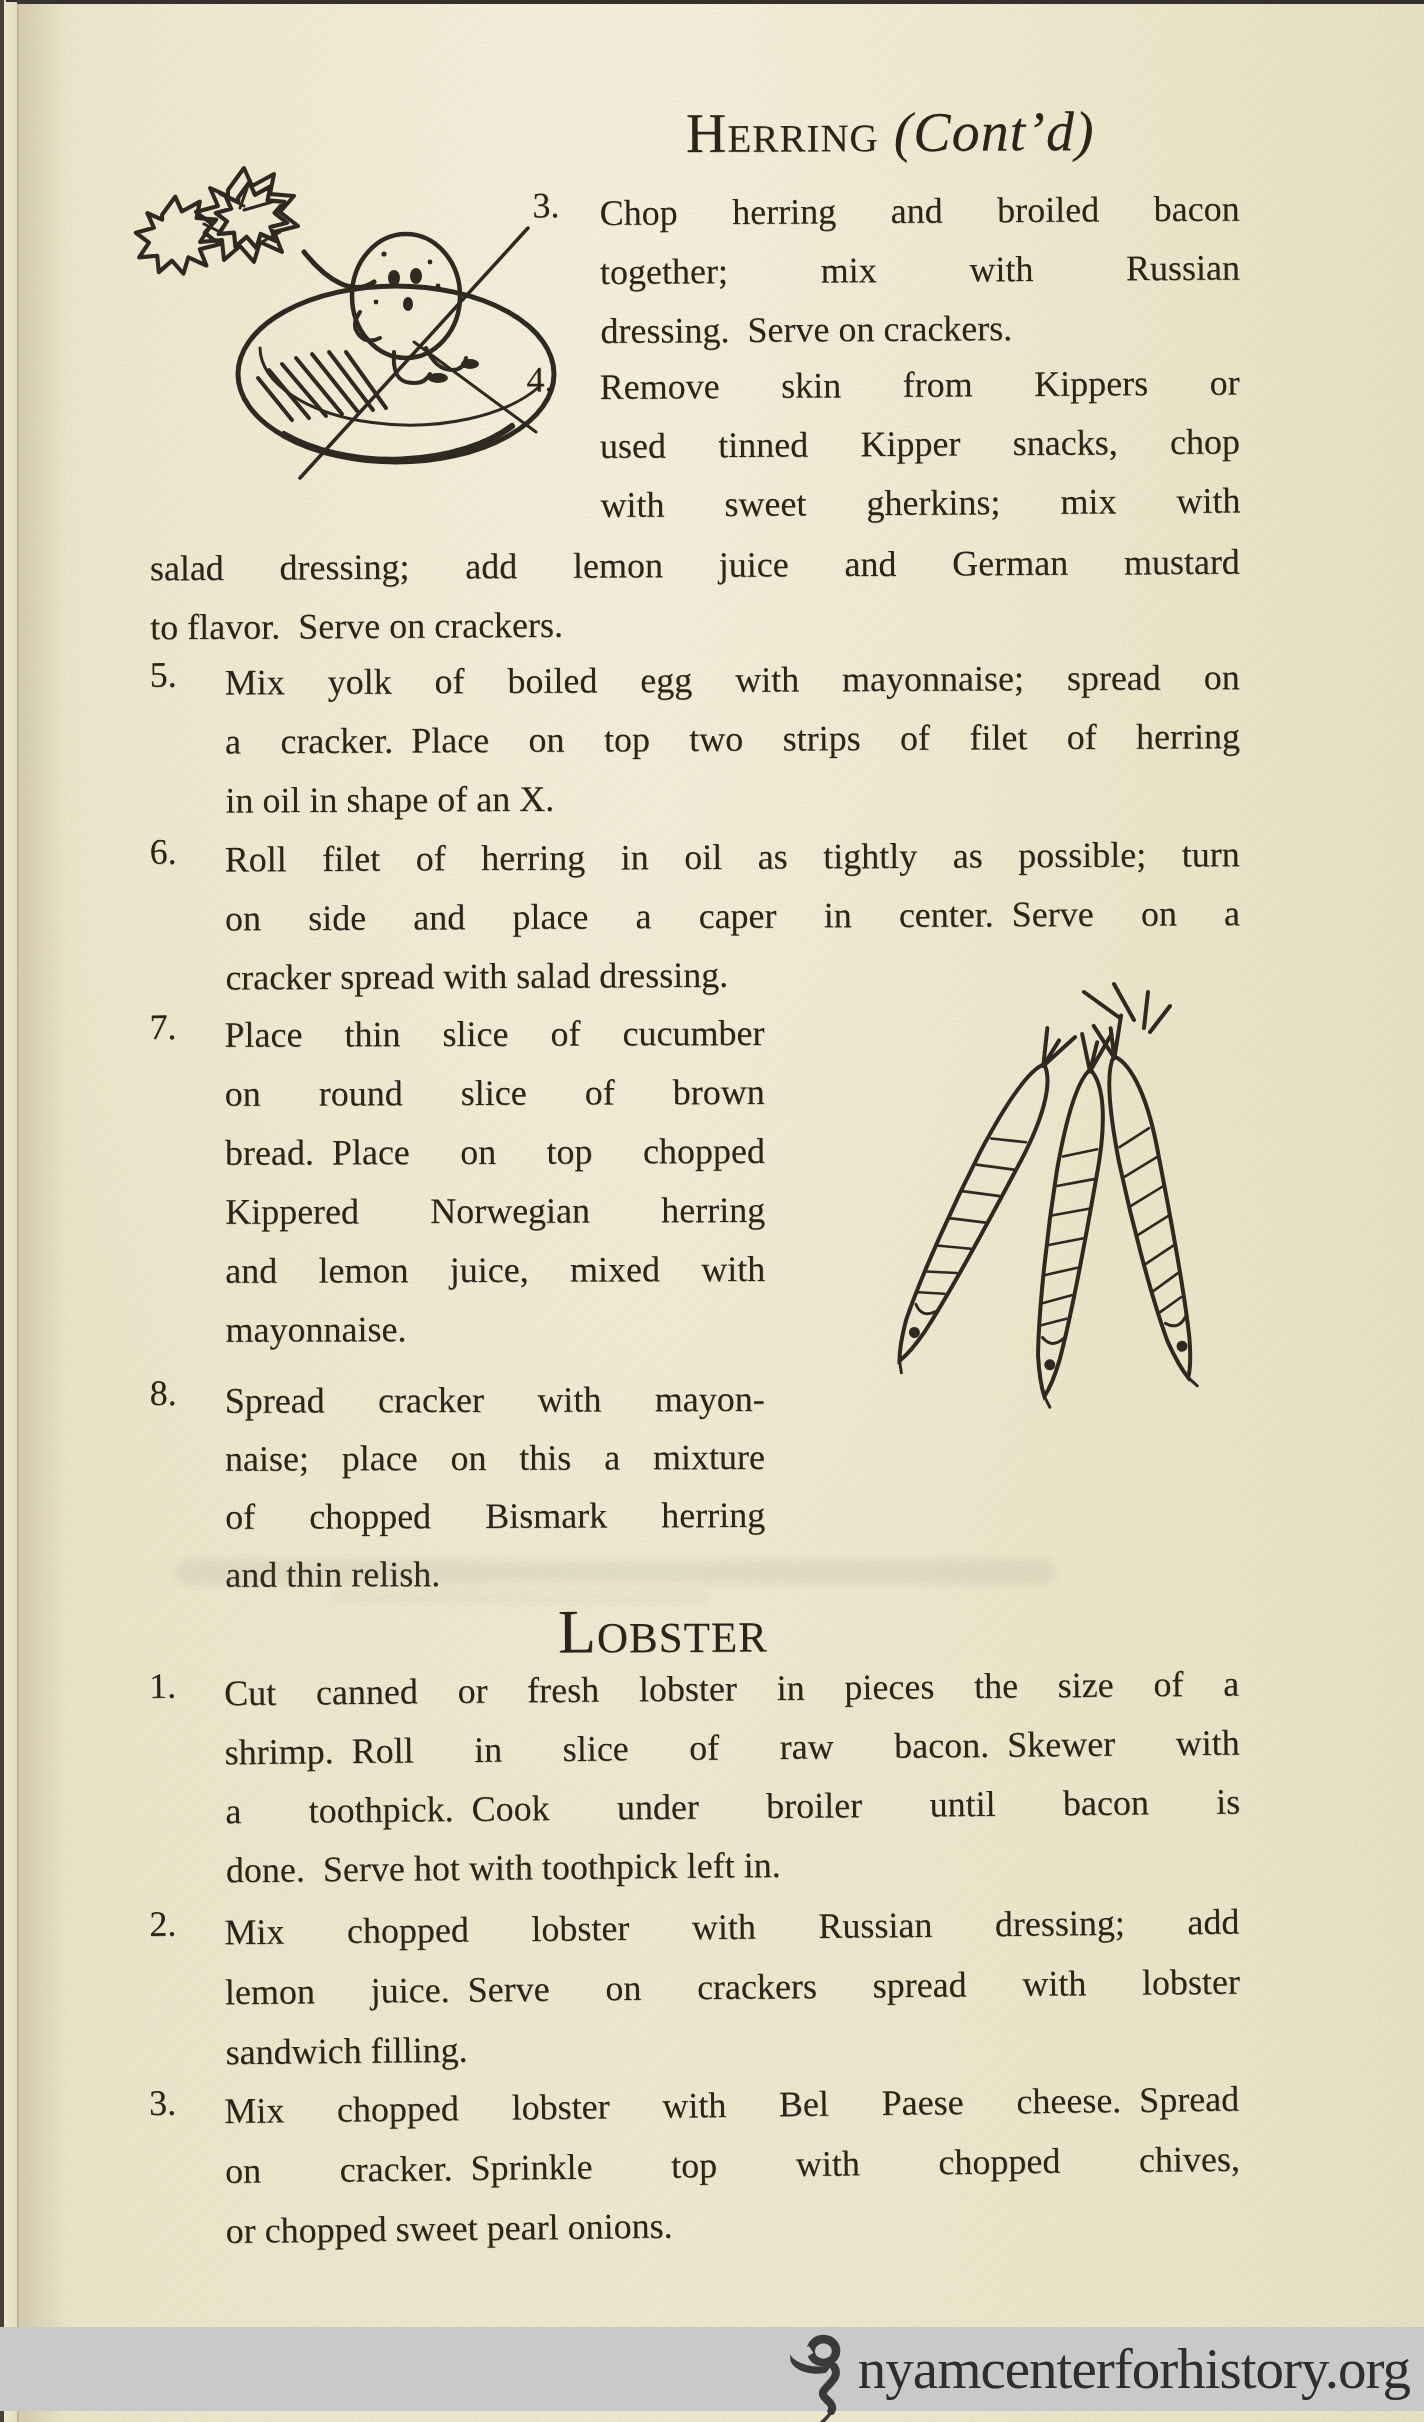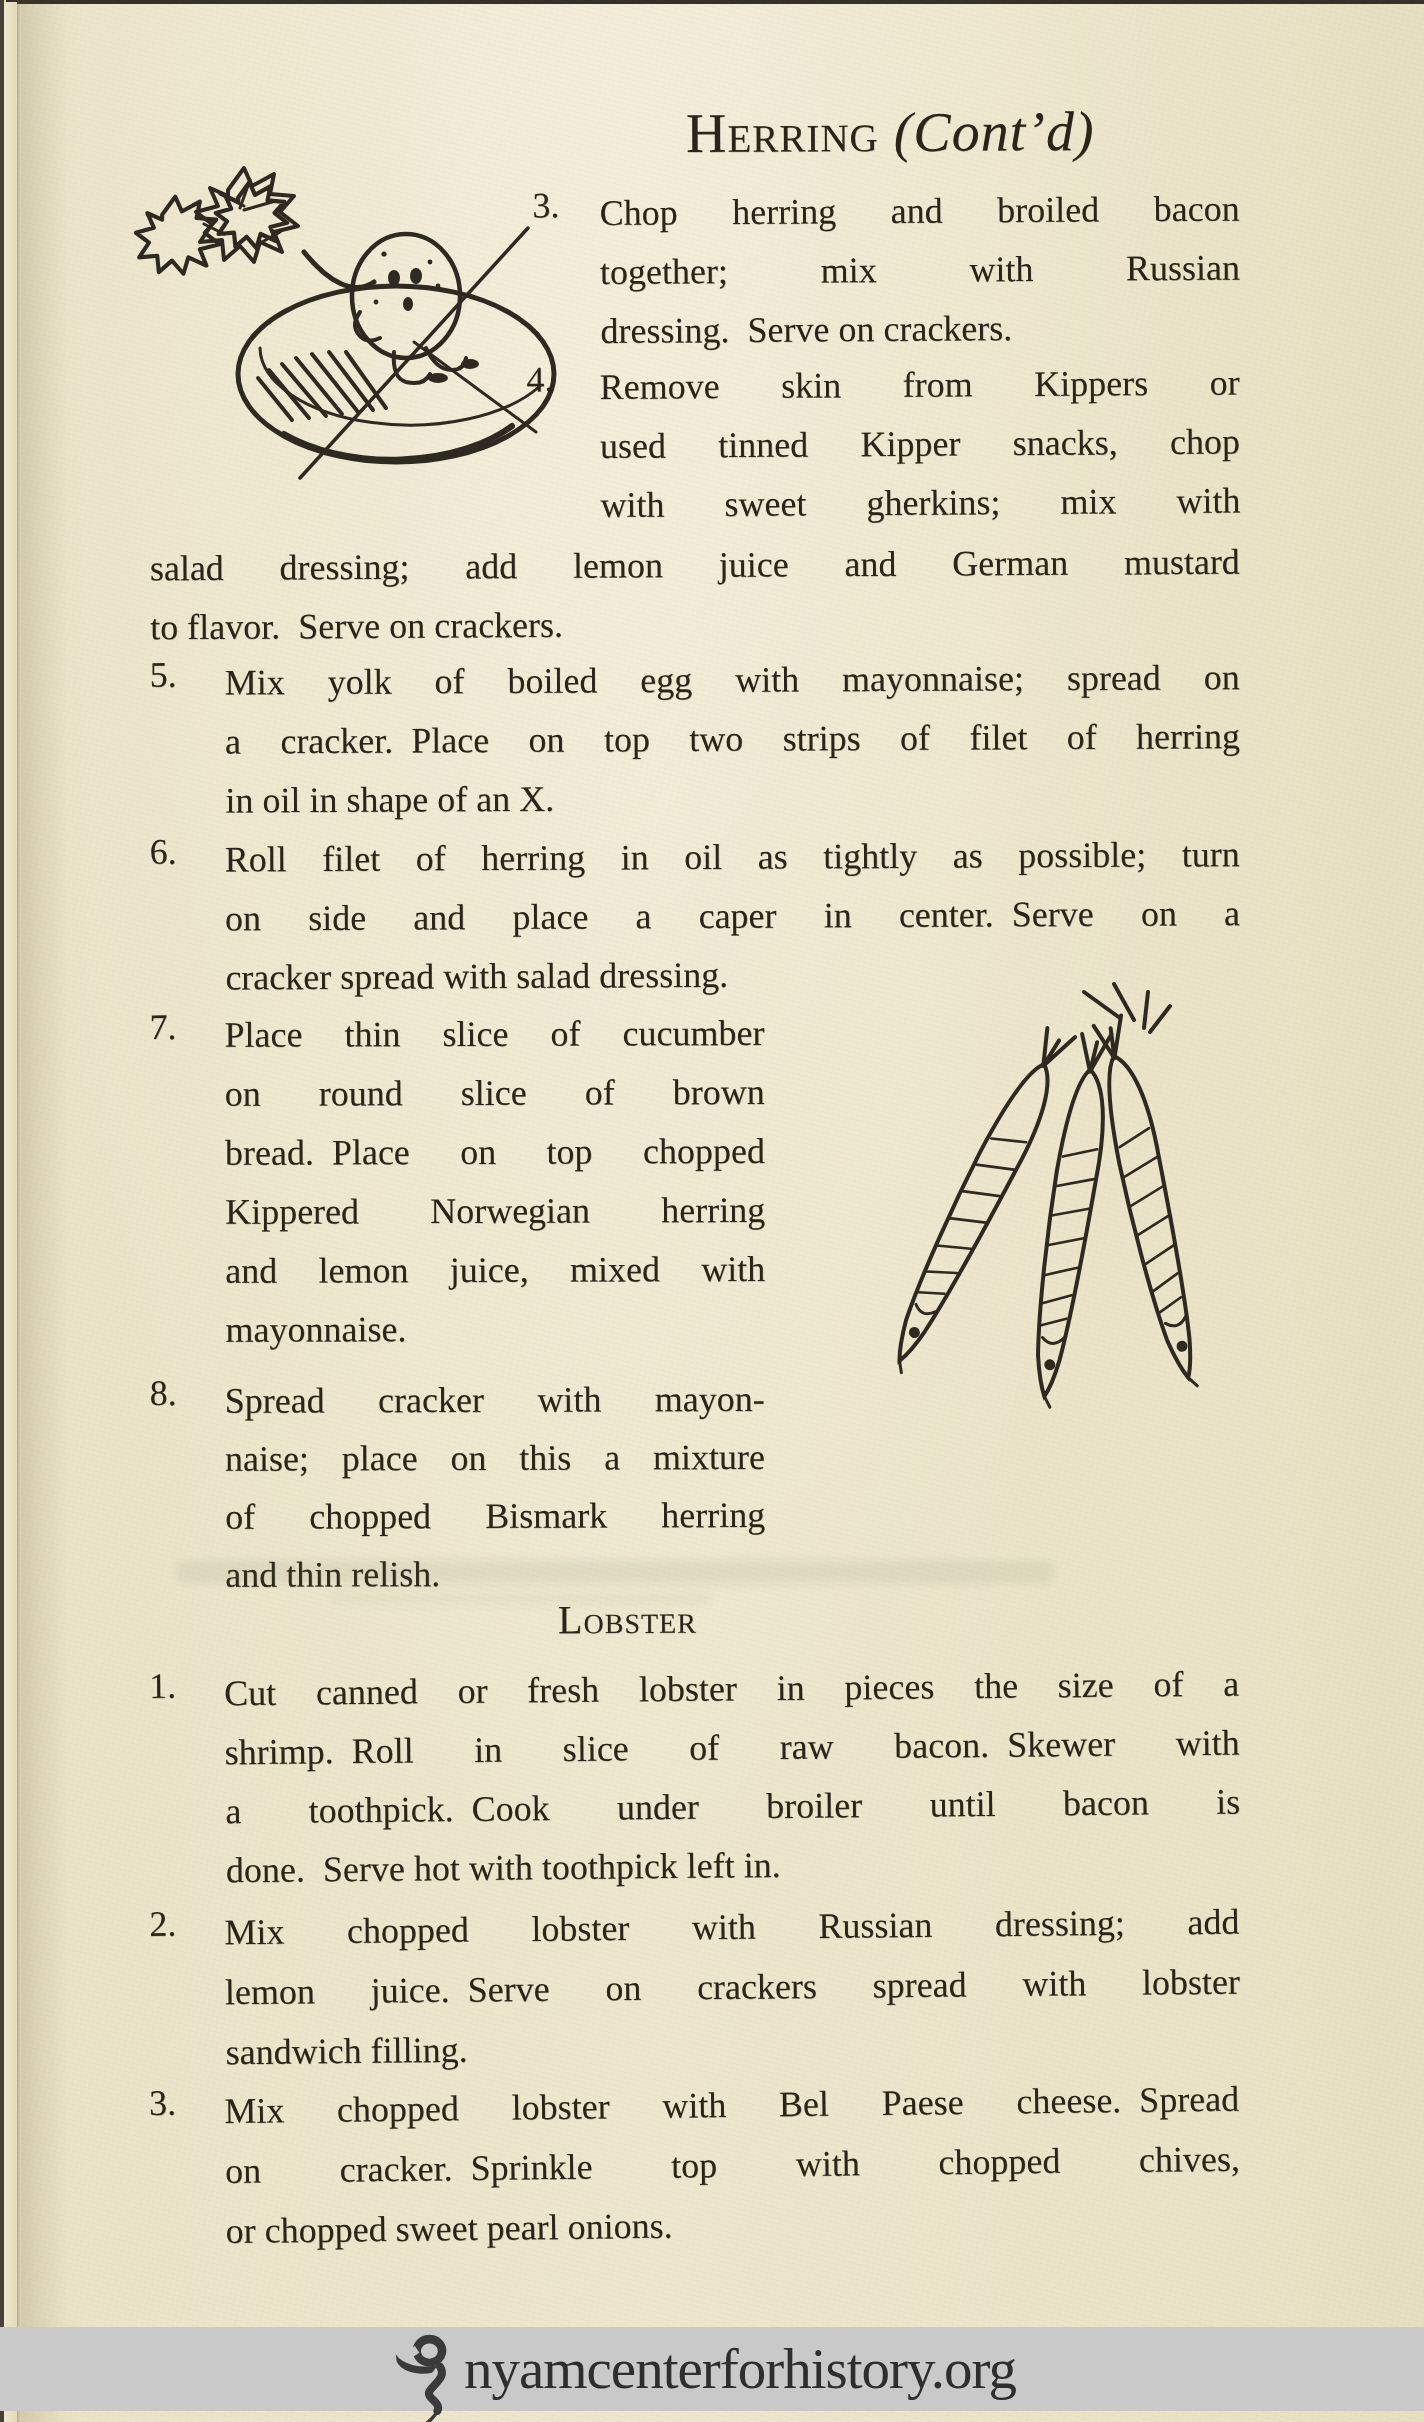--- a/index.html
+++ b/index.html
@@ -26,35 +26,35 @@
   .crease-shadow{position:absolute;left:21px;top:0;width:46px;bottom:0;
     background:linear-gradient(90deg,rgba(90,76,44,0.14),rgba(90,76,44,0));}
 
   .ink{text-shadow:0.4px 0.5px 0 rgba(43,37,25,0.35);}
 
   .title{position:absolute;left:686px;top:100px;font-size:56px;letter-spacing:1px;
     transform:rotate(-0.3deg);white-space:nowrap;}
   .title .sc{font-variant:small-caps;}
   .title .it{font-style:italic;}
 
-  .heading-lobster{position:absolute;left:558px;top:1596px;font-size:40px;
+  .heading-lobster{position:absolute;left:558px;top:1596px;font-size:62px;
     font-variant:small-caps;letter-spacing:1px;transform:rotate(-0.3deg);}
 
   .blk{position:absolute;font-size:36px;}
   .blk .num{position:absolute;top:0;}
   .line{height:59px;line-height:59px;white-space:normal;overflow:visible;}
   .lh58 .line{height:58px;line-height:58px;}
   .lh60 .line{height:60px;line-height:60px;}
   .line.j{text-align:justify;text-align-last:justify;-moz-text-align-last:justify;text-justify:inter-word;}
 
   .illus{position:absolute;}
   .ghost{position:absolute;background:rgba(96,116,92,0.10);filter:blur(4px);border-radius:10px;}
 
   .wm-bar{position:absolute;left:0;right:0;top:2327px;height:84px;background:#c9c9c9;
-    display:flex;align-items:flex-start;justify-content:center;padding-right:14px;box-sizing:border-box;}
+    display:flex;align-items:flex-start;justify-content:flex-end;padding-right:14px;box-sizing:border-box;}
   .wm-text{font-size:57px;line-height:84px;color:#2e2e2e;letter-spacing:-1px;white-space:nowrap;}
   .wm-logo{margin-right:8px;margin-top:4px;flex:0 0 auto;}
 </style>
 </head>
 <body>
 
 <div class="page">
   <div class="texture"></div>
   <div class="edge-top"></div>
   <div class="edge-left-dark"></div>

